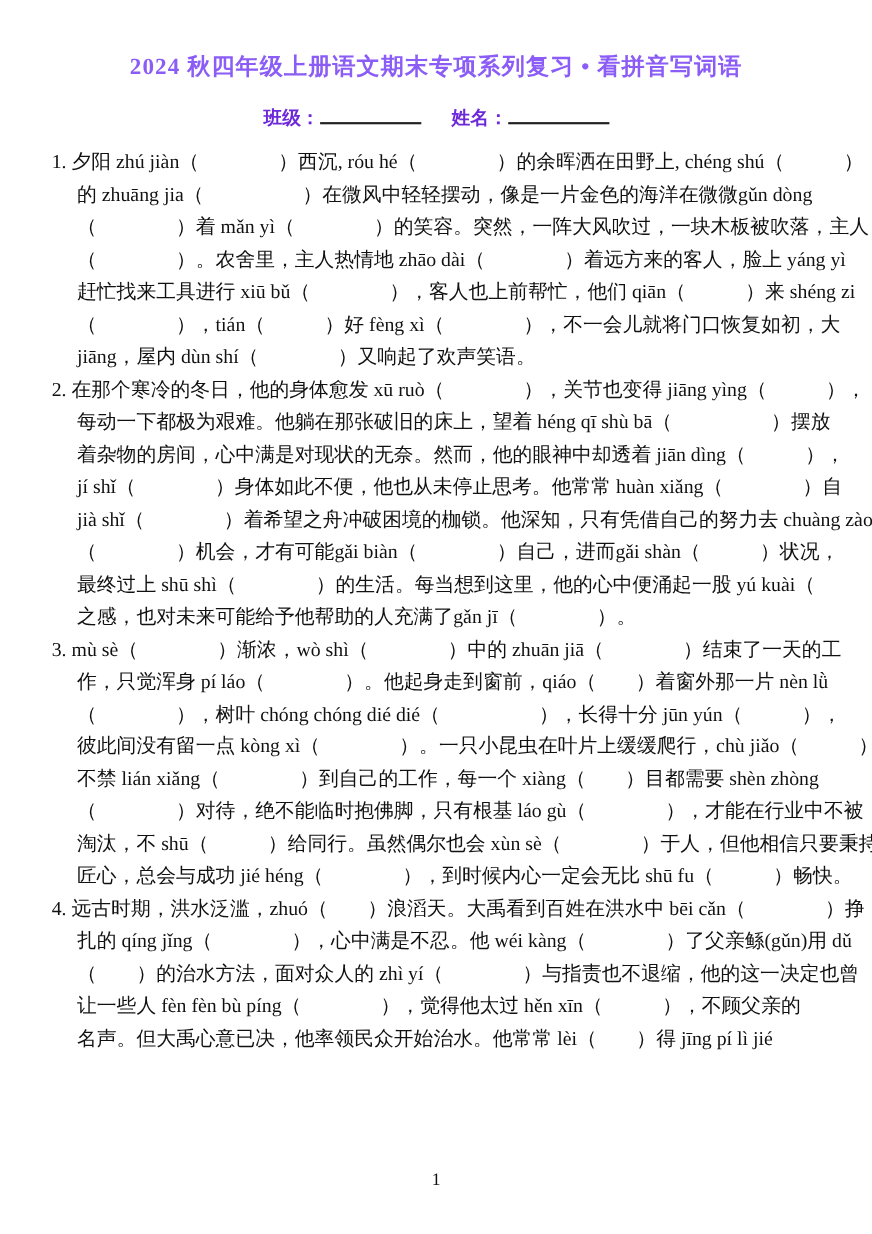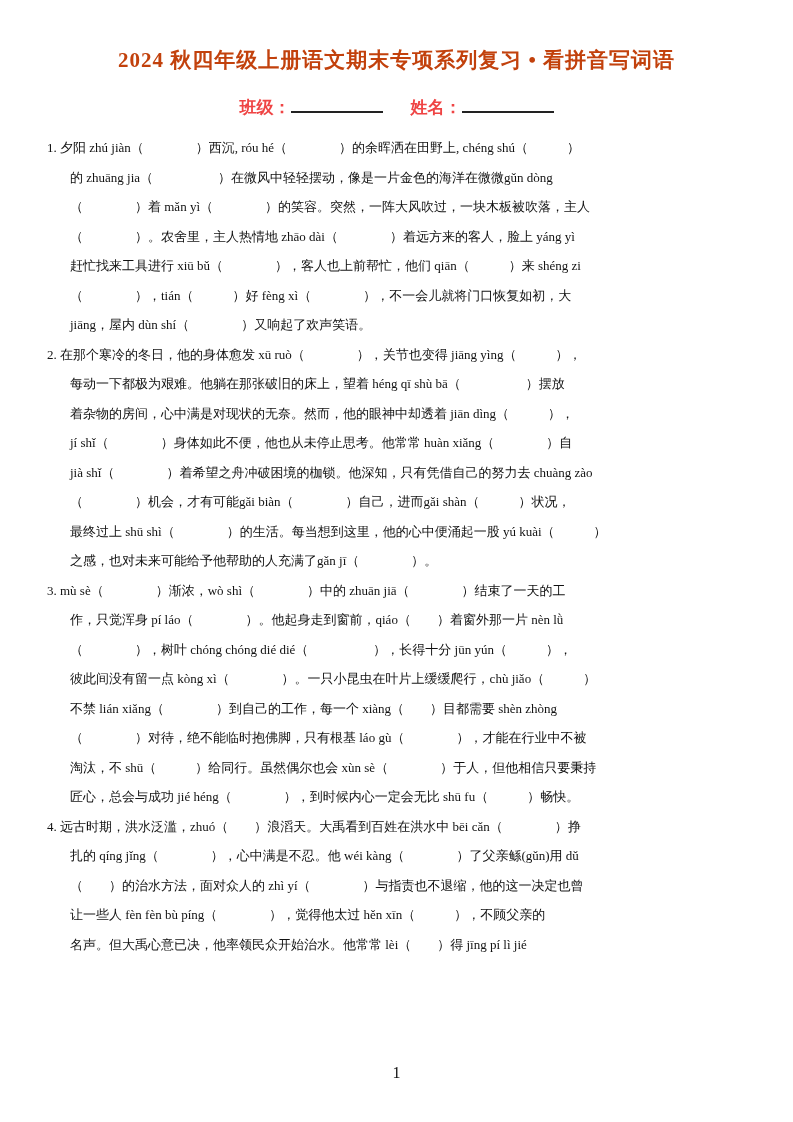--- a/index.html
+++ b/index.html
@@ -10,41 +10,41 @@
     background: #ffffff;
     overflow: hidden;
     font-family: "Liberation Serif", "DejaVu Serif", serif;
     color: #111111;
   }
   .title {
     padding-top: 46px;
     text-align: center;
     font-size: 21px;
     font-weight: bold;
-    color: #c2410c;
+    color: #8b5cf6;
     letter-spacing: 1px;
   }
   .id-row {
     margin-top: 22px;
     text-align: center;
     font-size: 17px;
     font-weight: bold;
-    color: #ef4444;
+    color: #6d28d9;
   }
   .blank-line {
     display: inline-block;
     width: 92px;
     height: 15px;
     border-bottom: 2px solid #222222;
     vertical-align: baseline;
   }
   .id-gap { display: inline-block; width: 28px; }
   .content {
     margin: 14px 28px 0 47px;
-    font-size: 13px;
+    font-size: 18px;
     line-height: 29.5px;
   }
   .para { padding-left: 23px; }
   .line {
     white-space: nowrap;
     height: 29.5px;
   }
   .line.first { text-indent: -23px; }
   .page-num {
     position: absolute;

